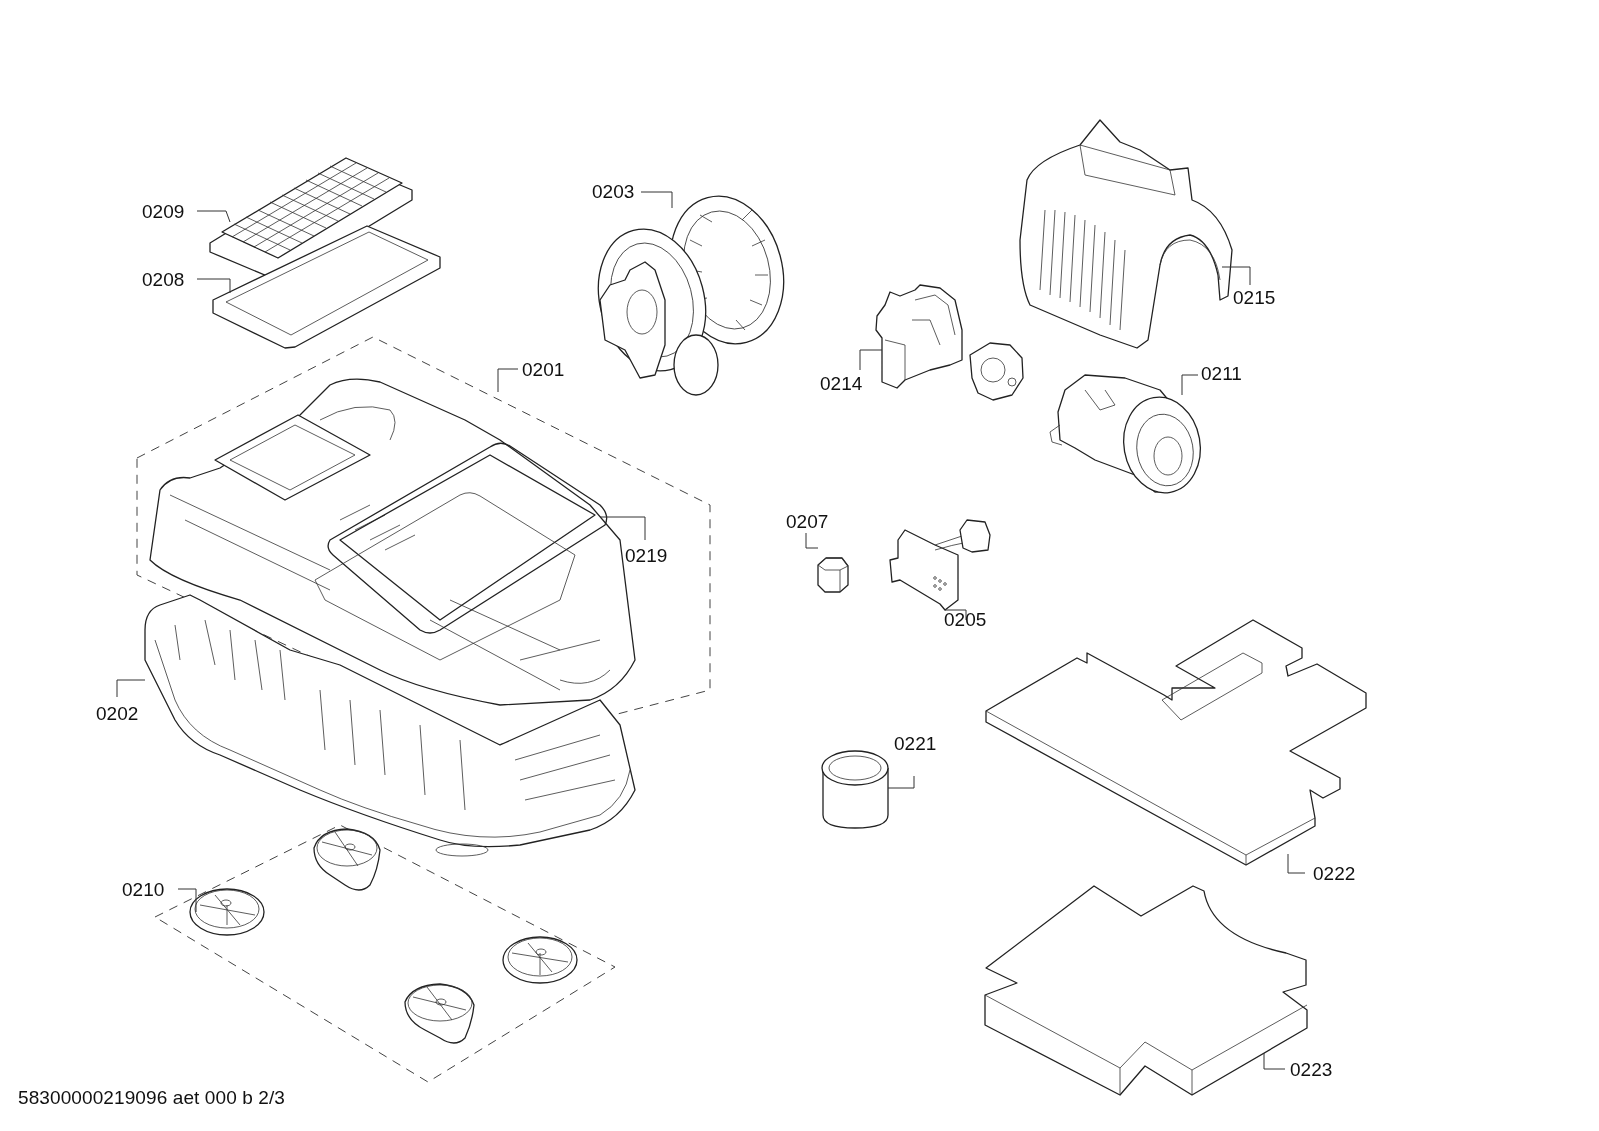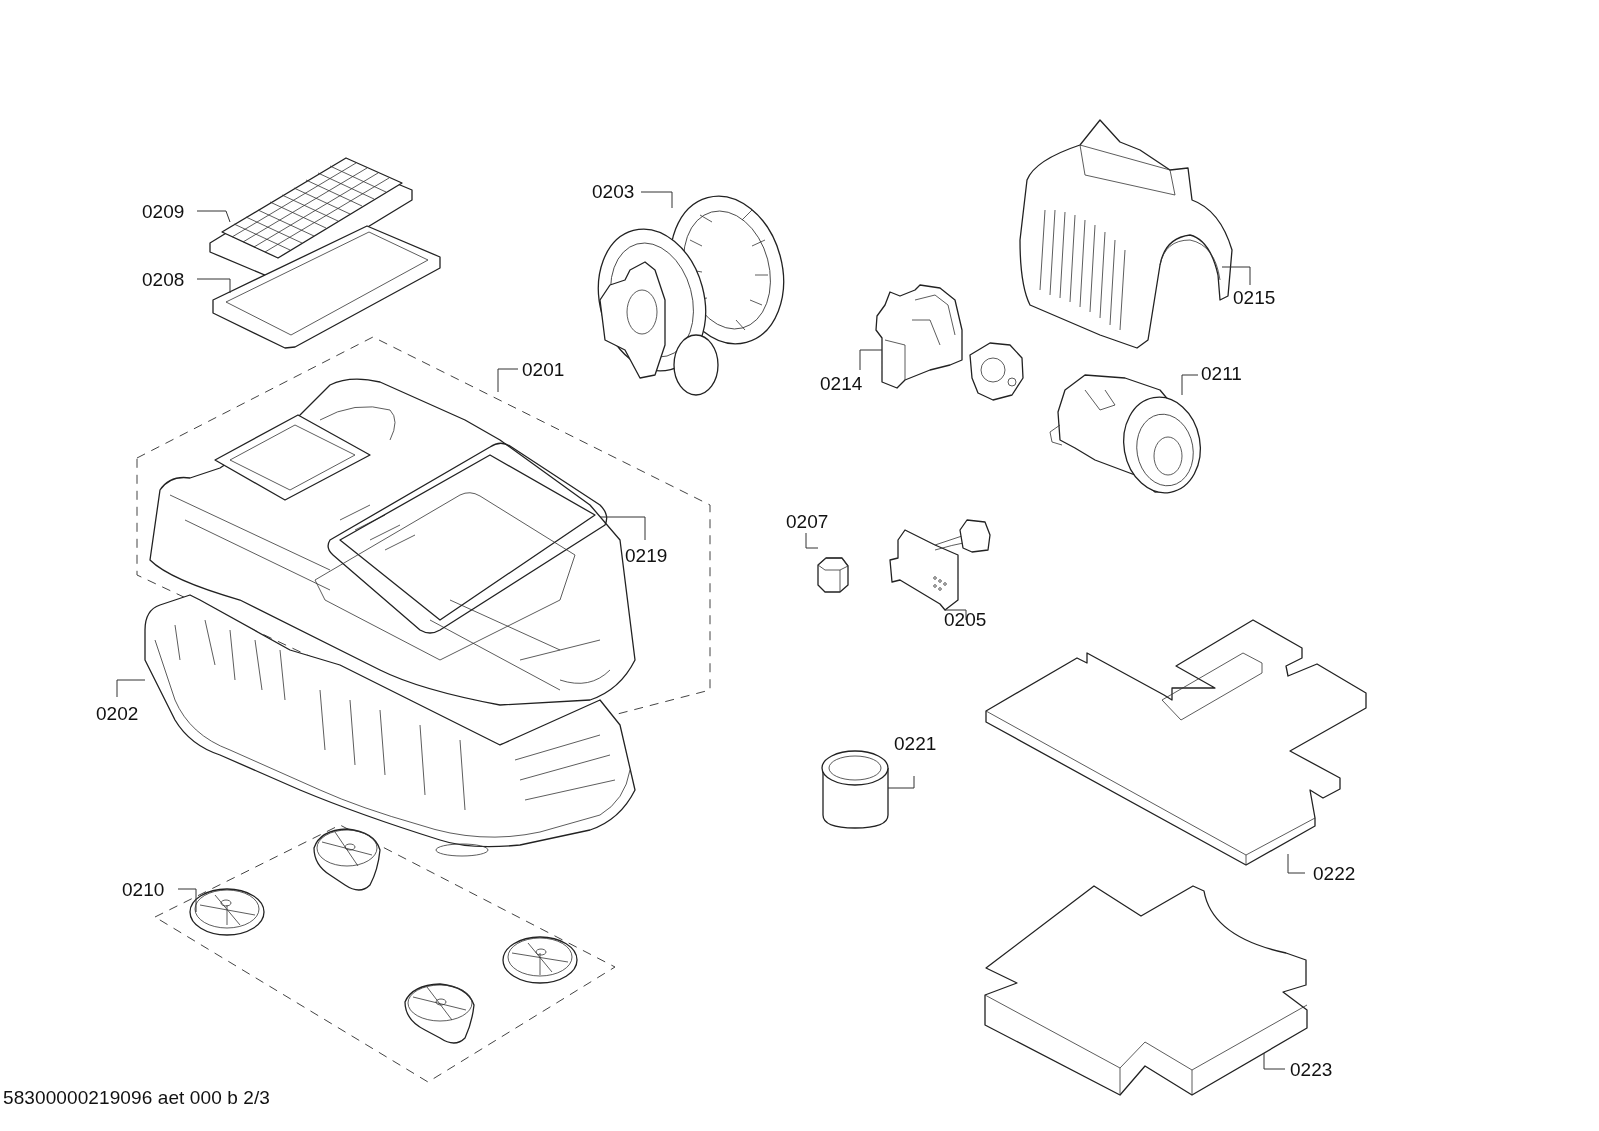--- a/index.html
+++ b/index.html
@@ -1,20 +1,20 @@
 <!DOCTYPE html>
 <html><head>
   <meta charset="utf-8">
   <style>
     html, body { margin: 0; padding: 0; background: #ffffff; }
     body { width: 1599px; height: 1131px; position: relative; overflow: hidden;
            font-family: "Liberation Sans", sans-serif; color: #111; }
     #diagram { position: absolute; left: 0; top: 0; width: 1599px; height: 1131px; }
     .lbl { font-family: "Liberation Sans", sans-serif; font-size: 19px; fill: #111; }
-    .footer { position: absolute; left: 3px; top: 1087px; font-size: 19px; color: #111;
+    .footer { position: absolute; left: 18px; top: 1087px; font-size: 19px; color: #111;
               font-family: "Liberation Sans", sans-serif; letter-spacing: 0.1px; }
     .ln { fill: none; stroke: #222; stroke-width: 1.3; stroke-linejoin: round; stroke-linecap: round; }
     .thin { fill: none; stroke: #333; stroke-width: 0.8; }
     .lead { fill: none; stroke: #333; stroke-width: 1; }
     .dash { fill: none; stroke: #444; stroke-width: 1; stroke-dasharray: 9 7; }
     .fillw { fill: #fff; stroke: #222; stroke-width: 1.3; stroke-linejoin: round; }
   </style>
 </head>
 <body>
 

